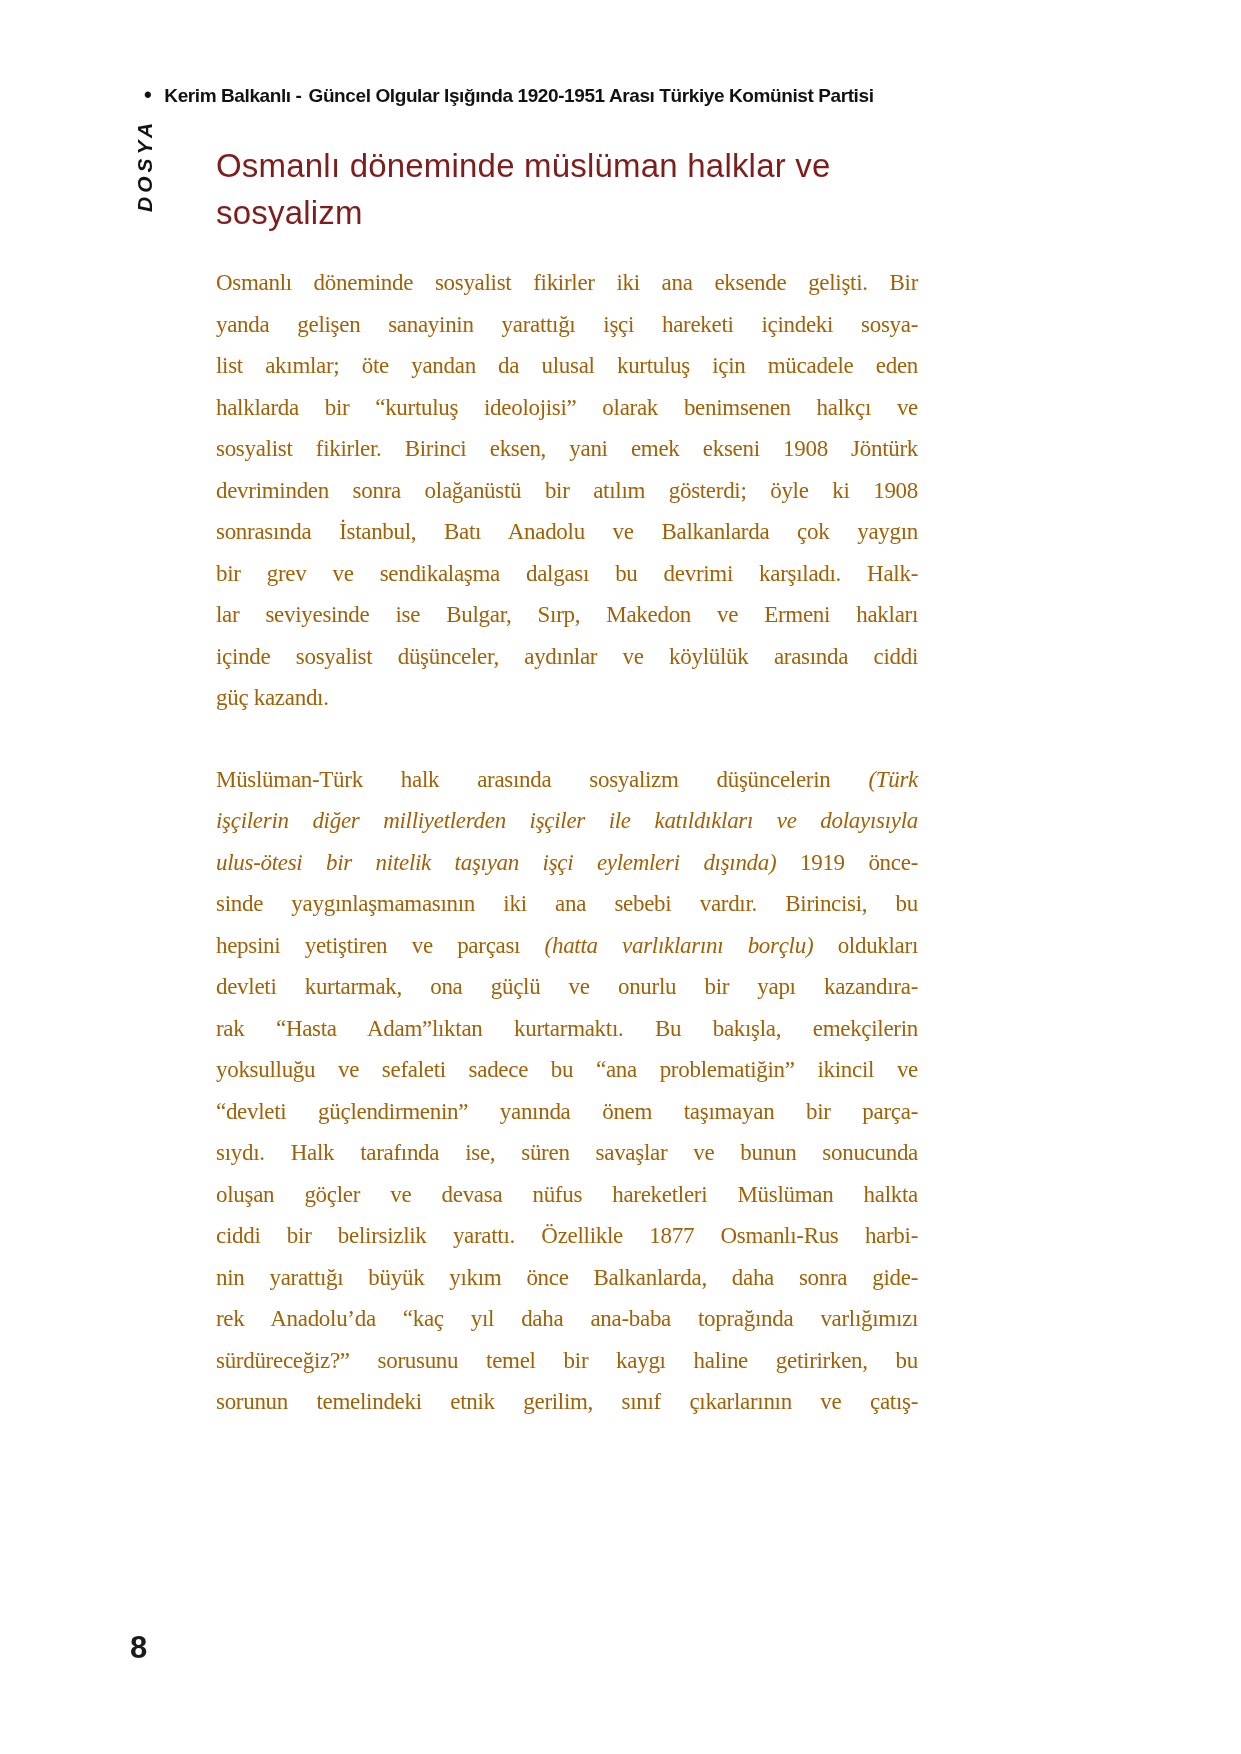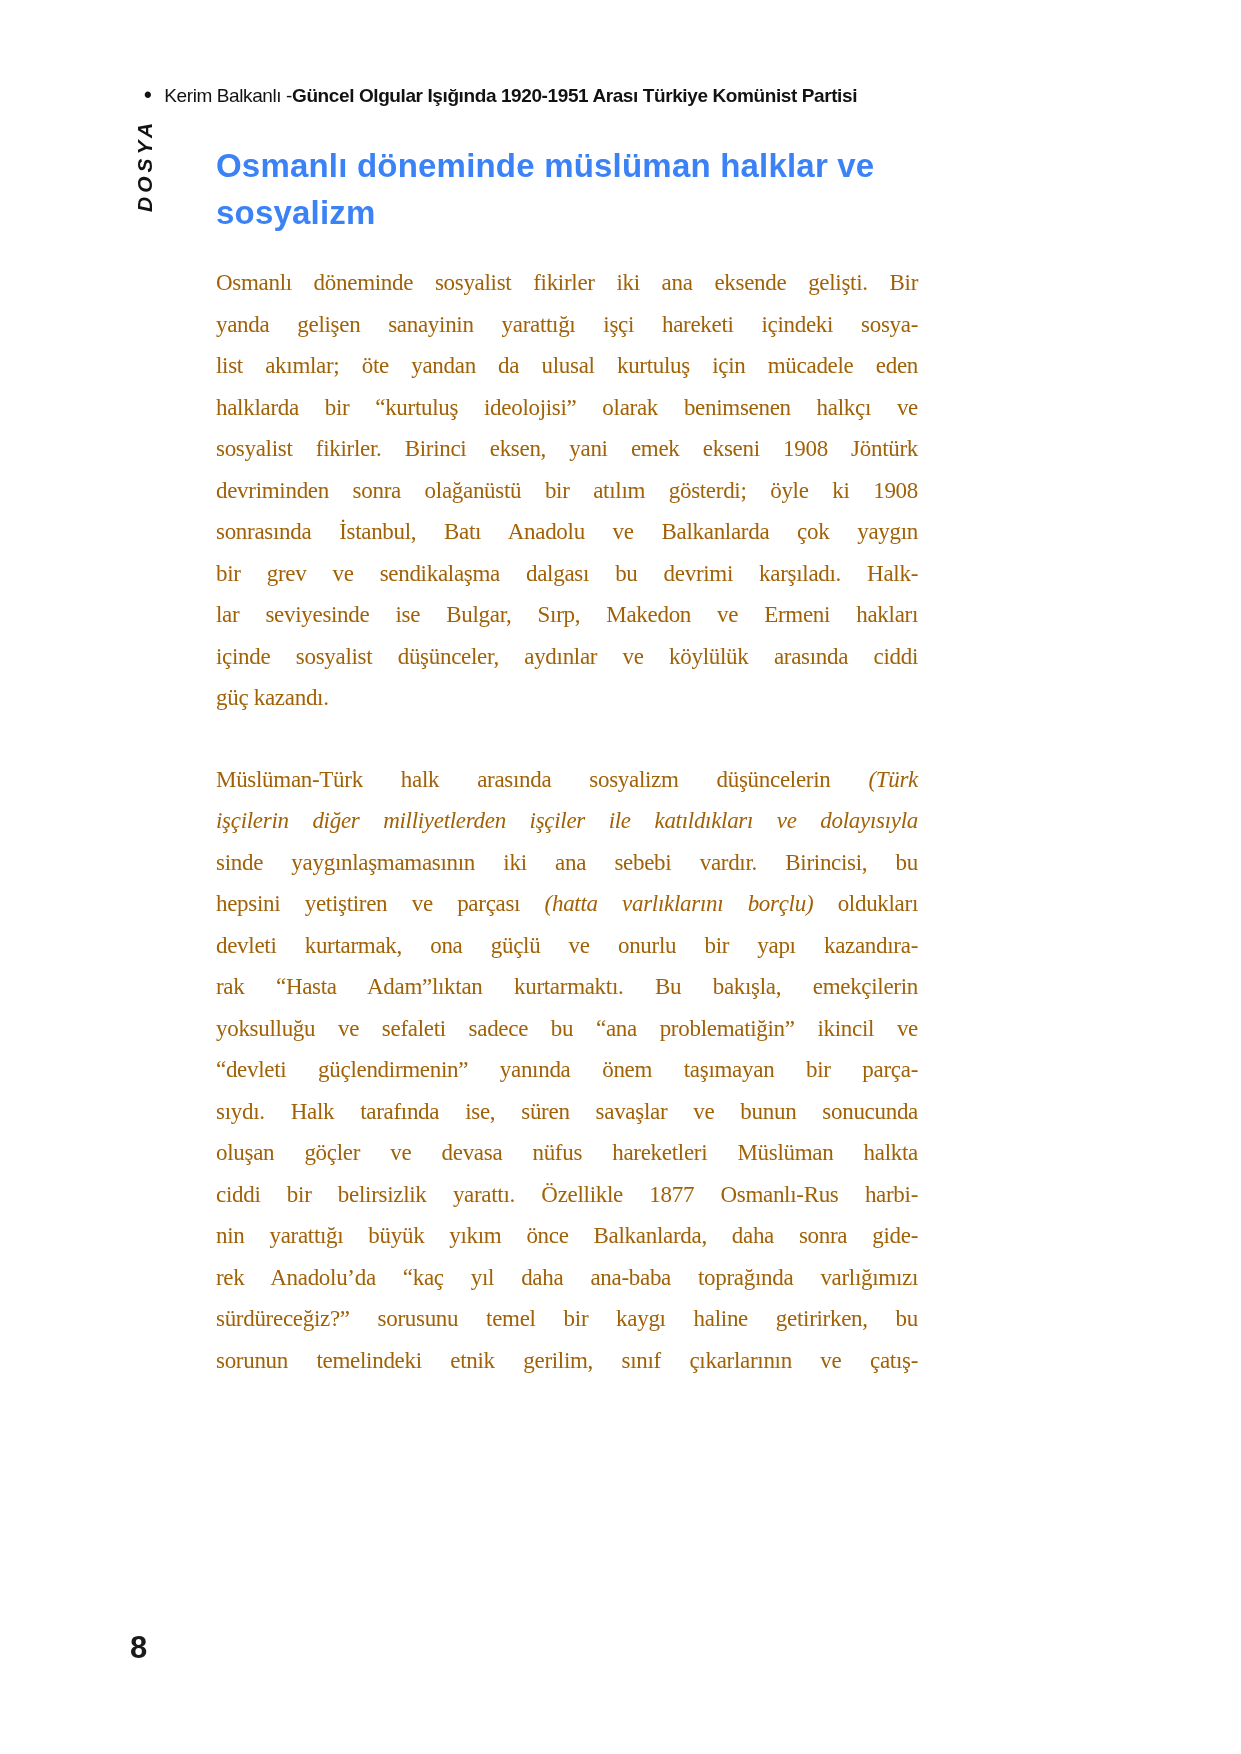--- a/index.html
+++ b/index.html
@@ -20,21 +20,21 @@
     top: 82px;
     display: flex;
     align-items: baseline;
     font-family: "Liberation Sans", sans-serif;
     font-size: 19px;
     letter-spacing: -0.4px;
     color: #121212;
     white-space: nowrap;
   }
   .header .bullet { font-size: 22px; margin-right: 13px; font-weight: 700; }
-  .header .author { font-weight: 400; }
+  .header .author { font-weight: 700; margin-right: 7px; }
   .header .title  { font-weight: 700; }
 
   
   .dosya {
     position: absolute;
     left: 133px;
     top: 212px;
     transform-origin: 0 0;
     transform: rotate(-90deg);
     font-family: "Liberation Sans", sans-serif;
@@ -50,23 +50,23 @@
   .content {
     position: absolute;
     left: 216px;
     top: 142px;
     width: 702px;
   }
   .heading {
     font-family: "Liberation Sans", sans-serif;
     font-size: 33px;
     line-height: 47px;
-    font-weight: 700;
+    font-weight: 400;
     letter-spacing: 0.2px;
-    color: #3b82f6;
+    color: #7f1d1d;
   }
   .article-body {
     margin-top: 26px;
     font-size: 23px;
     line-height: 41.5px;
     letter-spacing: -0.3px;
     color: #a16207;
   }
   .para + .para { margin-top: 40px; }
   .line {
@@ -119,20 +119,21 @@
           <div class="line"><span>devriminden sonra olağanüstü bir atılım gösterdi; öyle ki 1908</span></div>
           <div class="line"><span>sonrasında İstanbul, Batı Anadolu ve Balkanlarda çok yaygın</span></div>
           <div class="line"><span>bir grev ve sendikalaşma dalgası bu devrimi karşıladı. Halk-</span></div>
           <div class="line"><span>lar seviyesinde ise Bulgar, Sırp, Makedon ve Ermeni hakları</span></div>
           <div class="line"><span>içinde sosyalist düşünceler, aydınlar ve köylülük arasında ciddi</span></div>
           <div class="line last"><span>güç kazandı.</span></div>
         </div>
         <div class="para">
           <div class="line"><span>Müslüman-Türk halk arasında sosyalizm düşüncelerin </span><em>(Türk</em></div>
           <div class="line"><em>işçilerin diğer milliyetlerden işçiler ile katıldıkları ve dolayısıyla</em></div>
+          <div class="line"><em>ulus-ötesi bir nitelik taşıyan işçi eylemleri dışında)</em><span> 1919 önce-</span></div>
           <div class="line"><span>sinde yaygınlaşmamasının iki ana sebebi vardır. Birincisi, bu</span></div>
           <div class="line"><span>hepsini yetiştiren ve parçası </span><em>(hatta varlıklarını borçlu)</em><span> oldukları</span></div>
           <div class="line"><span>devleti kurtarmak, ona güçlü ve onurlu bir yapı kazandıra-</span></div>
           <div class="line"><span>rak “Hasta Adam”lıktan kurtarmaktı. Bu bakışla, emekçilerin</span></div>
           <div class="line"><span>yoksulluğu ve sefaleti sadece bu “ana problematiğin” ikincil ve</span></div>
           <div class="line"><span>“devleti güçlendirmenin” yanında önem taşımayan bir parça-</span></div>
           <div class="line"><span>sıydı. Halk tarafında ise, süren savaşlar ve bunun sonucunda</span></div>
           <div class="line"><span>oluşan göçler ve devasa nüfus hareketleri Müslüman halkta</span></div>
           <div class="line"><span>ciddi bir belirsizlik yarattı. Özellikle 1877 Osmanlı-Rus harbi-</span></div>
           <div class="line"><span>nin yarattığı büyük yıkım önce Balkanlarda, daha sonra gide-</span></div>

